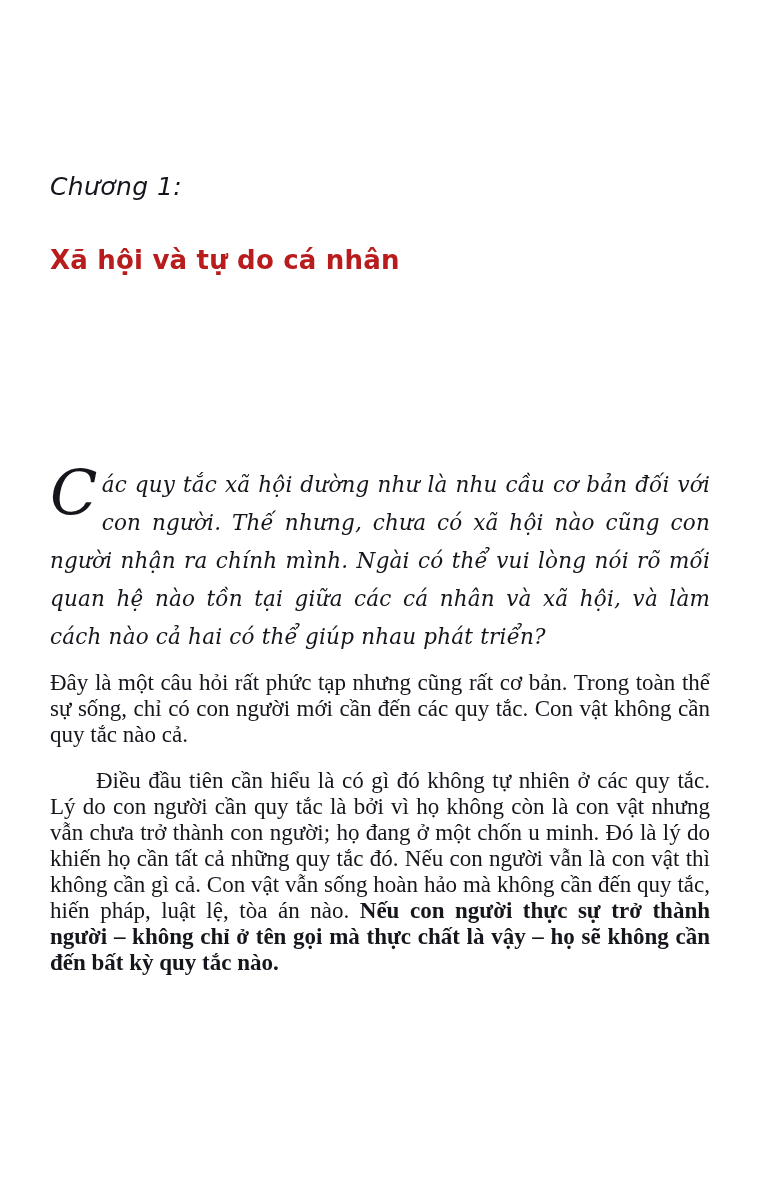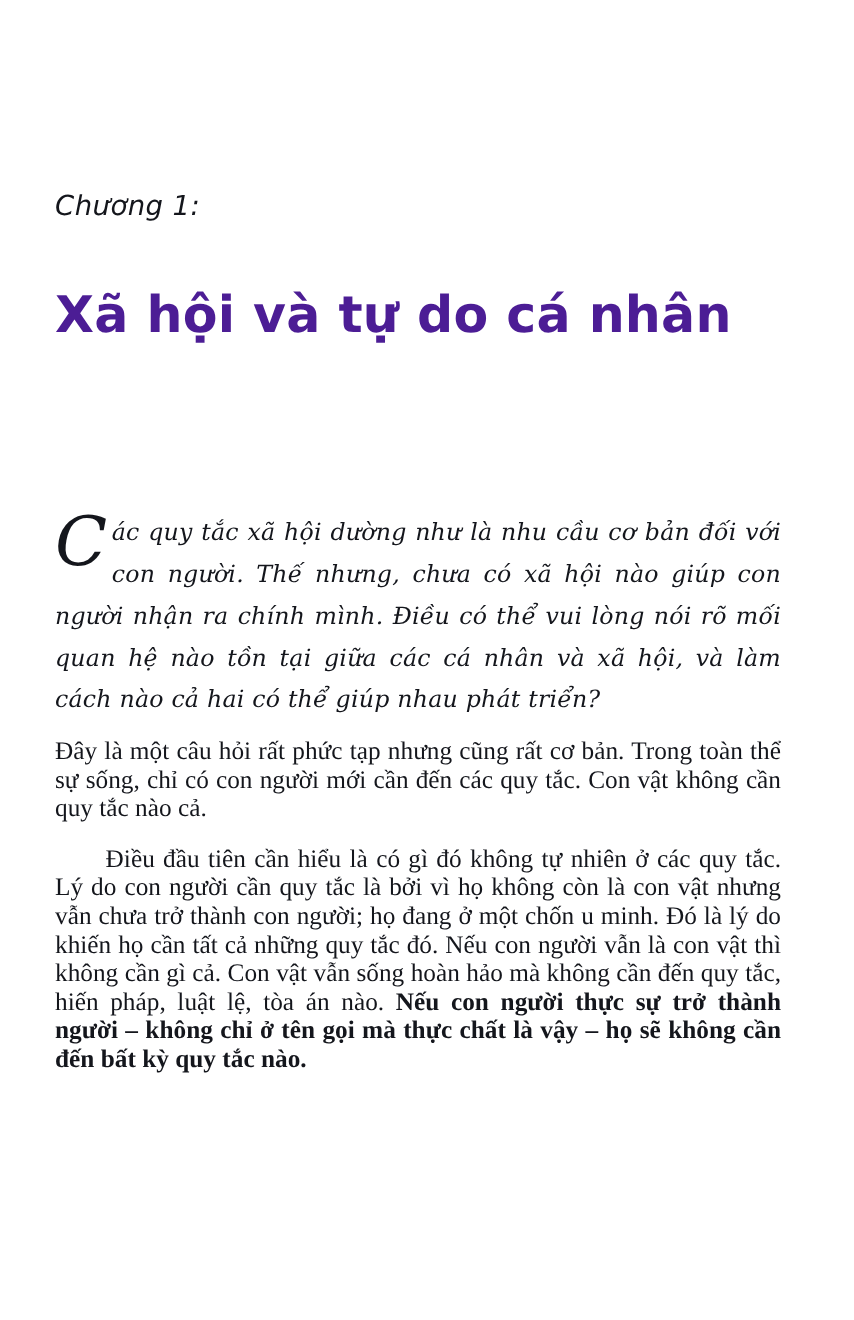--- a/index.html
+++ b/index.html
@@ -30,24 +30,24 @@
     font-style: italic;
     font-size: 25px;
     letter-spacing: 0.4px;
     color: #14161c;
   }
   .chapter-title {
     position: absolute;
     left: 50px;
     top: 228px;
     font-family: "DejaVu Sans", sans-serif;
-    font-size: 46px;
+    font-size: 26px;
     font-weight: 600;
     letter-spacing: 0.2px;
-    color: #4c1d95;
+    color: #b91c1c;
     white-space: nowrap;
   }
   .body-block {
     position: absolute;
     left: 50px;
     top: 466px;
     width: 660px;
   }
   p {
     margin: 0 0 4px 0;
@@ -91,20 +91,20 @@
 <body>
 
 <div class="page">
 
   <div class="chapter-label">Chương 1:</div>
 
   <h1 class="chapter-title">Xã hội và tự do cá nhân</h1>
 
   <div class="body-block">
 
-    <p class="question"><span class="dropcap">C</span><span>ác quy tắc xã hội dường như là nhu cầu cơ bản đối với con người. Thế nhưng, chưa có xã hội nào giúp con người nhận ra chính mình. Điều có thể vui lòng nói rõ mối quan hệ nào tồn tại giữa các cá nhân và xã hội, và làm cách nào cả hai có thể giúp nhau phát triển?</span></p>
+    <p class="question"><span class="dropcap">C</span><span>ác quy tắc xã hội dường như là nhu cầu cơ bản đối với con người. Thế nhưng, chưa có xã hội nào cũng con người nhận ra chính mình. Ngài có thể vui lòng nói rõ mối quan hệ nào tồn tại giữa các cá nhân và xã hội, và làm cách nào cả hai có thể giúp nhau phát triển?</span></p>
 
     <p class="para"><span>Đây là một câu hỏi rất phức tạp nhưng cũng rất cơ bản. Trong toàn thể sự sống, chỉ có con người mới cần đến các quy tắc. Con vật không cần quy tắc nào cả.</span></p>
 
     <p class="para indent"><span>Điều đầu tiên cần hiểu là có gì đó không tự nhiên ở các quy tắc. Lý do con người cần quy tắc là bởi vì họ không còn là con vật nhưng vẫn chưa trở thành con người; họ đang ở một chốn u minh. Đó là lý do khiến họ cần tất cả những quy tắc đó. Nếu con người vẫn là con vật thì không cần gì cả. Con vật vẫn sống hoàn hảo mà không cần đến quy tắc, hiến pháp, luật lệ, tòa án nào. </span><b>Nếu con người thực sự trở thành người – không chỉ ở tên gọi mà thực chất là vậy – họ sẽ không cần đến bất kỳ quy tắc nào.</b></p>
 
   </div>
 </div>
 
 </body></html>

